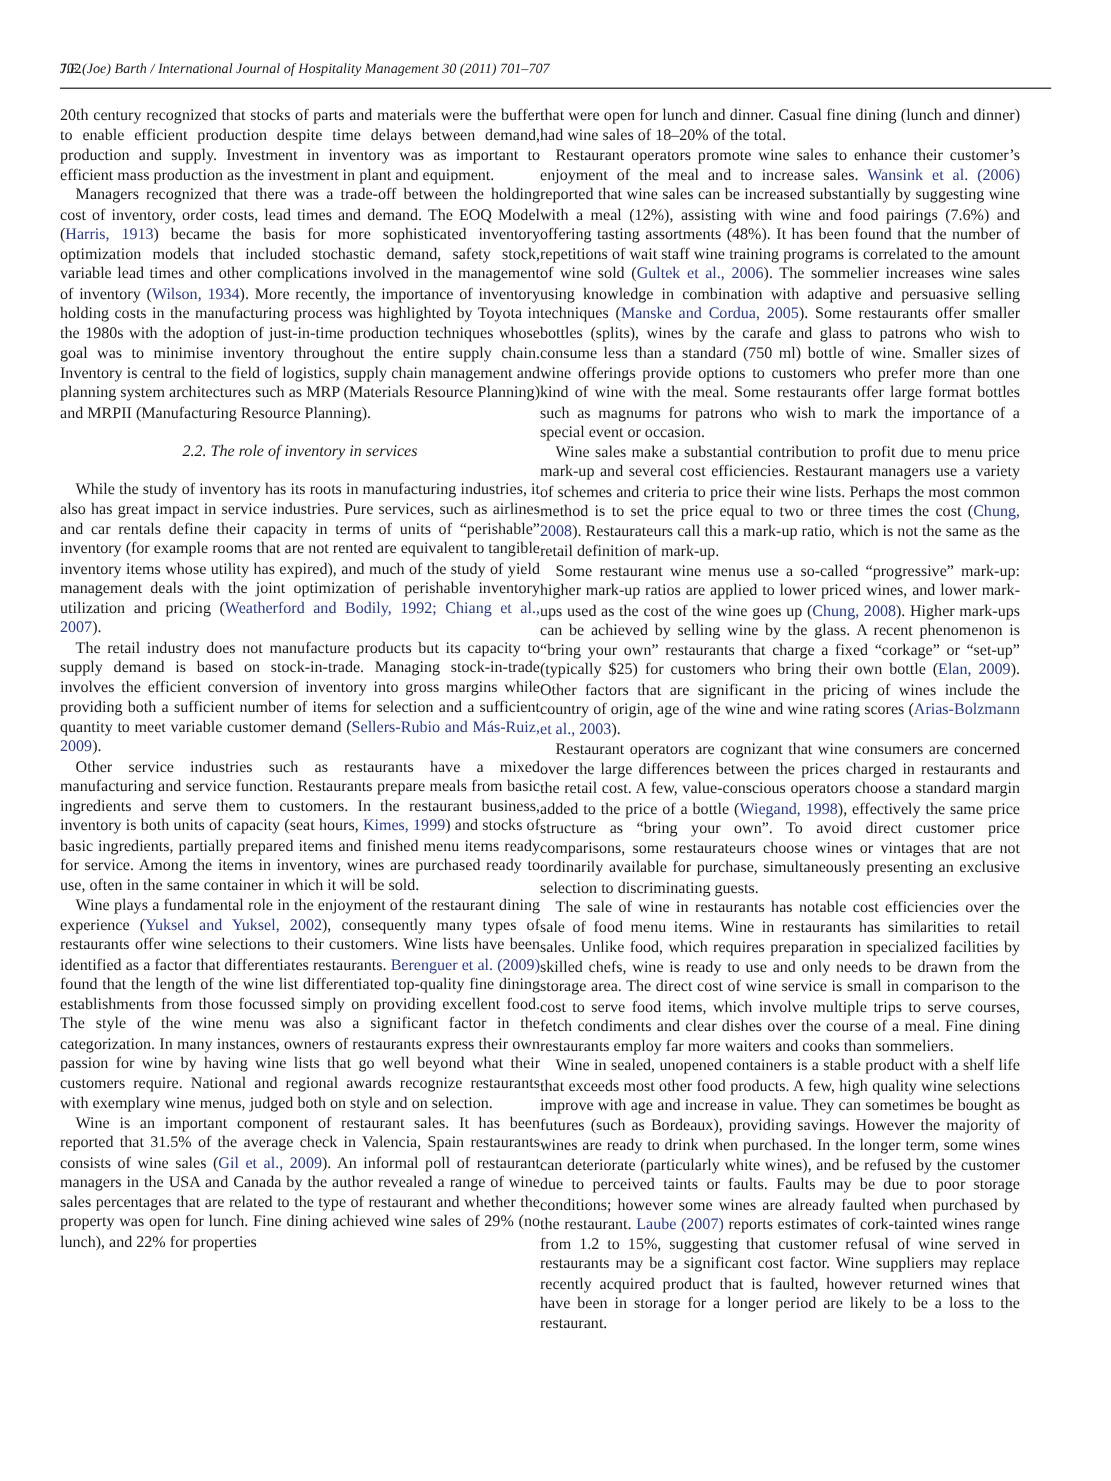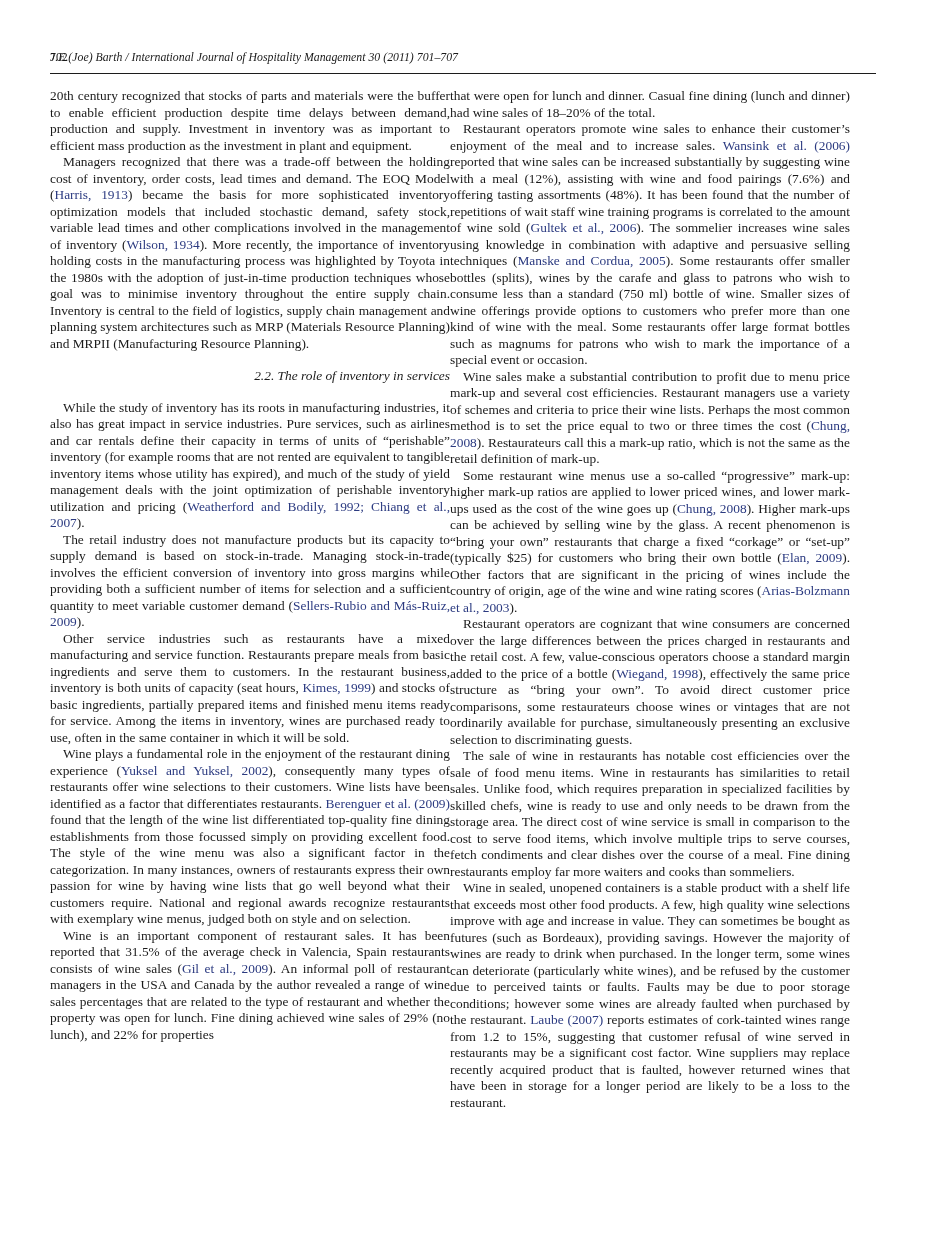--- a/index.html
+++ b/index.html
@@ -58,21 +58,21 @@
     margin: 0;
   }
   p.indent {
     text-indent: 13px;
   }
   h2.section-heading {
     font-size: 13.4px;
     font-weight: normal;
     font-style: italic;
     margin: 16px 0 15px 0;
-    text-align: right;
+    text-align: center;
     text-indent: 0;
   }
   a.citation {
     color: var(--citation-color, #2b3a80);
     text-decoration: none;
     cursor: pointer;
   }
 </style>
 </head>
 <body>

